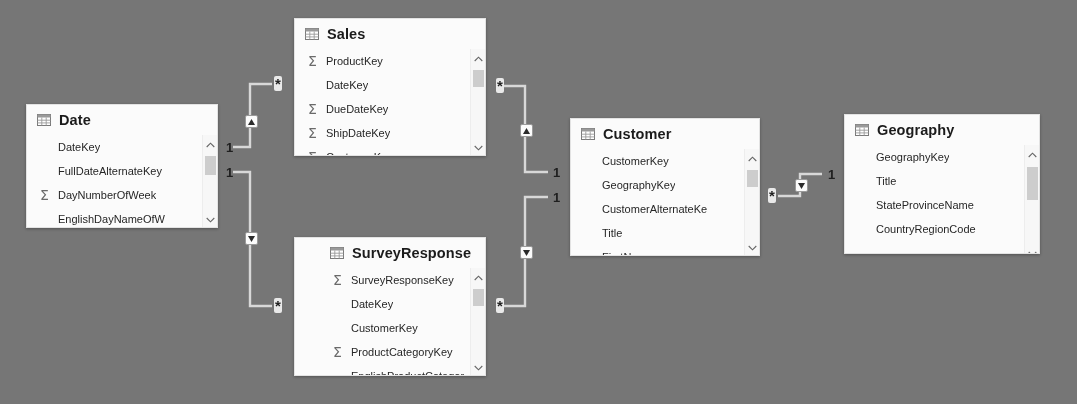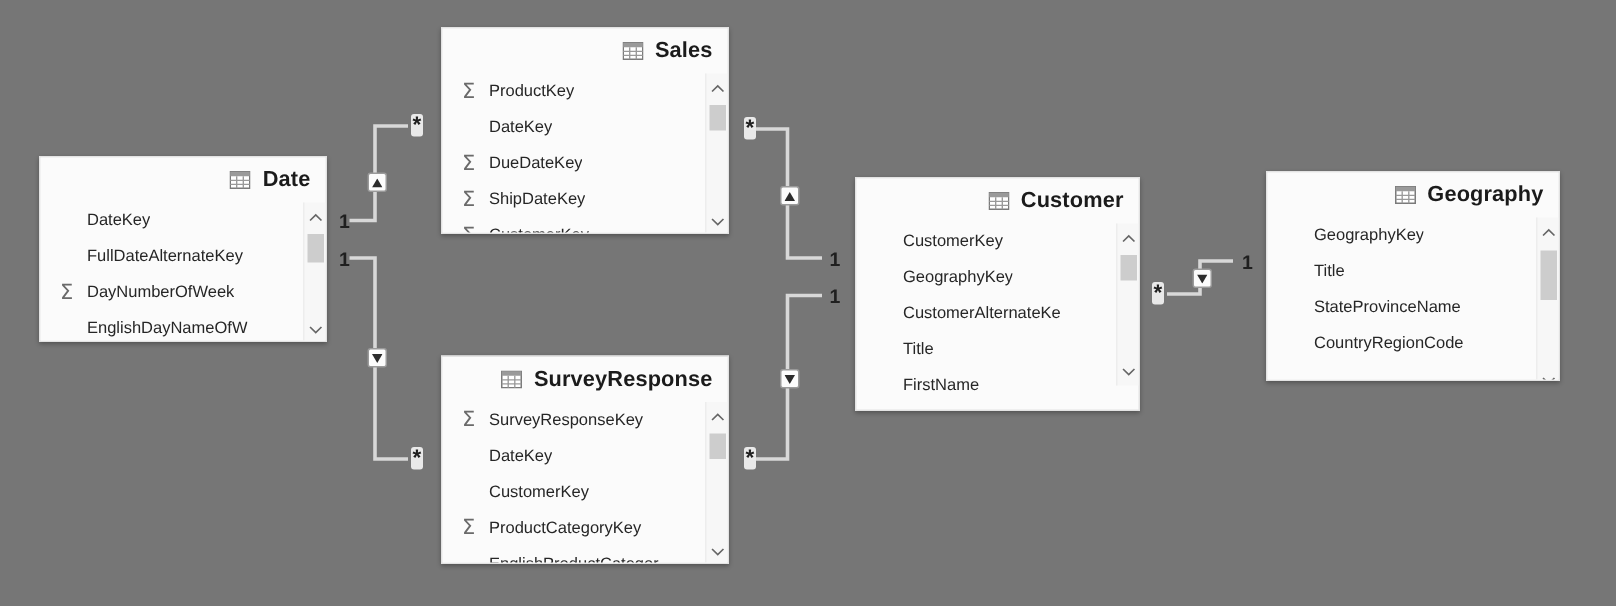--- a/index.html
+++ b/index.html
@@ -22,21 +22,20 @@
     box-shadow:0 1px 3px rgba(0,0,0,.30);
     overflow:hidden;
     box-sizing:border-box;
   }
   .card-head{
     display:flex;align-items:center;
     height:30px;
     padding:0 10px;
     background:#fbfbfb;
     gap:8px;
-    justify-content:flex-end;
   }
   .tbl-icon{width:14px;height:12px;flex:0 0 auto;display:block;}
   .card-title{
     font-size:14.5px;font-weight:bold;color:#1b1b1b;
     white-space:nowrap;letter-spacing:.1px;
   }
   .card-body{position:relative;background:#fbfbfb;}
   .field{
     display:flex;align-items:center;
     height:24px;
@@ -235,21 +234,21 @@
         <div class="sb-thumb" style="top:21px;height:17px;"></div>
         <div class="sb-arrow dn">
           <svg width="9" height="6" viewBox="0 0 9 6">
               <path d="M0.7,1 L4.5,4.8 L8.3,1" fill="none" stroke="#666" stroke-width="1.1"></path>
             </svg>
         </div>
       </div>
     </div>
   </div>
 
-  <div class="card" style="left:294px;top:237px;width:192px;height:139px;">
+  <div class="card" style="left:294px;top:237px;width:192px;height:139px;padding-left:25px;">
     <div class="card-head">
       <svg class="tbl-icon" viewBox="0 0 14 12">
         <rect x="0.5" y="0.5" width="13" height="11" fill="#ffffff" stroke="#7a7a7a"></rect>
         <rect x="0.5" y="0.5" width="13" height="3" fill="#9a9a9a"></rect>
         <path d="M4.8,3.5 V11.5 M9.2,3.5 V11.5 M0.5,6.2 H13.5 M0.5,8.9 H13.5" stroke="#9a9a9a" stroke-width="0.9"></path>
       </svg>
       <span class="card-title">SurveyResponse</span>
     </div>
     <div class="card-body" style="height:109px;">
       <div class="field">
@@ -281,21 +280,21 @@
         <div class="sb-thumb" style="top:21px;height:17px;"></div>
         <div class="sb-arrow dn">
           <svg width="9" height="6" viewBox="0 0 9 6">
               <path d="M0.7,1 L4.5,4.8 L8.3,1" fill="none" stroke="#666" stroke-width="1.1"></path>
             </svg>
         </div>
       </div>
     </div>
   </div>
 
-  <div class="card" style="left:570px;top:118px;width:190px;height:156px;">
+  <div class="card" style="left:570px;top:118px;width:190px;height:138px;">
     <div class="card-head">
       <svg class="tbl-icon" viewBox="0 0 14 12">
         <rect x="0.5" y="0.5" width="13" height="11" fill="#ffffff" stroke="#7a7a7a"></rect>
         <rect x="0.5" y="0.5" width="13" height="3" fill="#9a9a9a"></rect>
         <path d="M4.8,3.5 V11.5 M9.2,3.5 V11.5 M0.5,6.2 H13.5 M0.5,8.9 H13.5" stroke="#9a9a9a" stroke-width="0.9"></path>
       </svg>
       <span class="card-title">Customer</span>
     </div>
     <div class="card-body" style="height:108px;">
       <div class="field">

